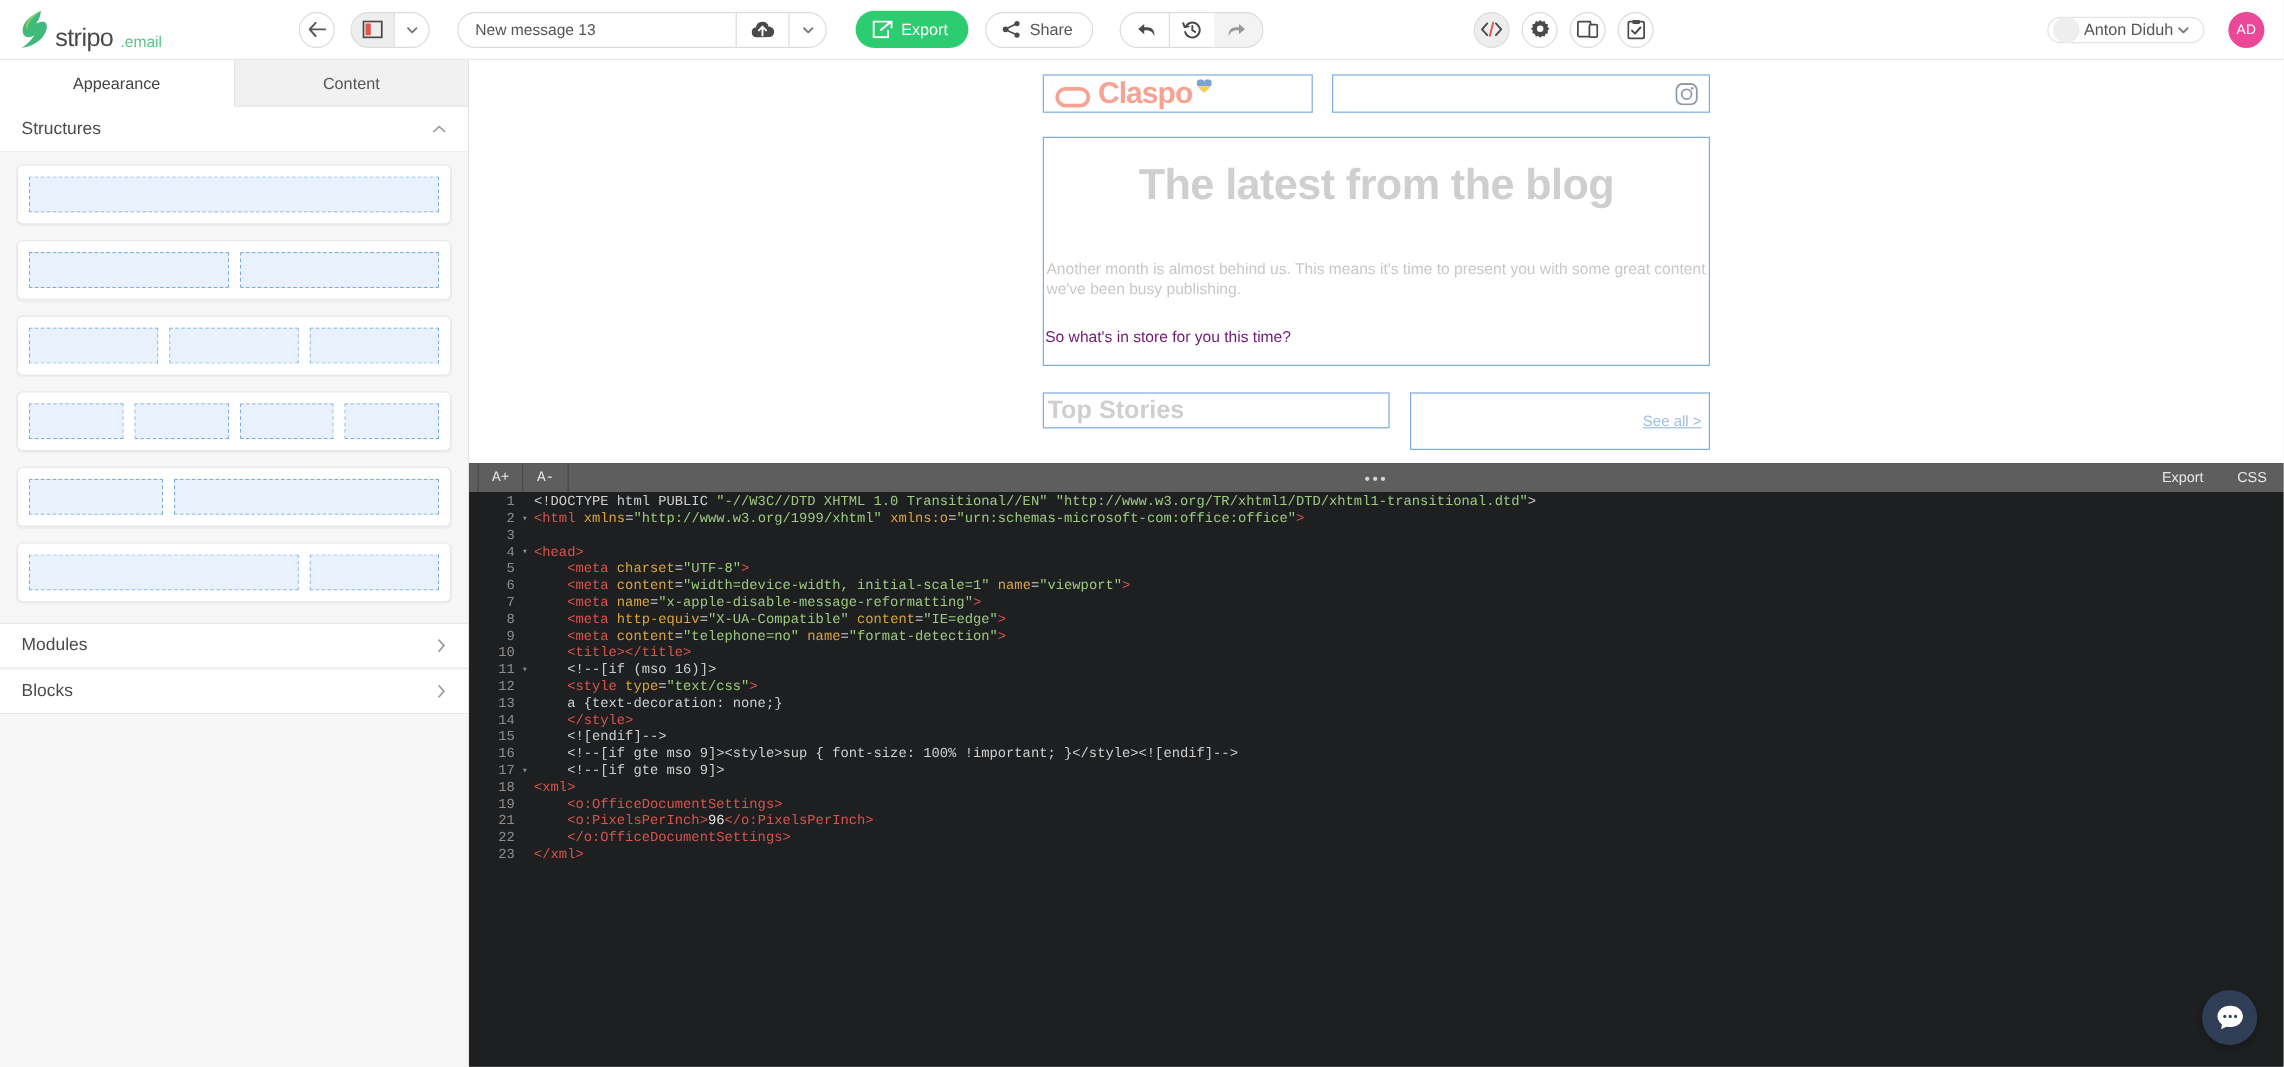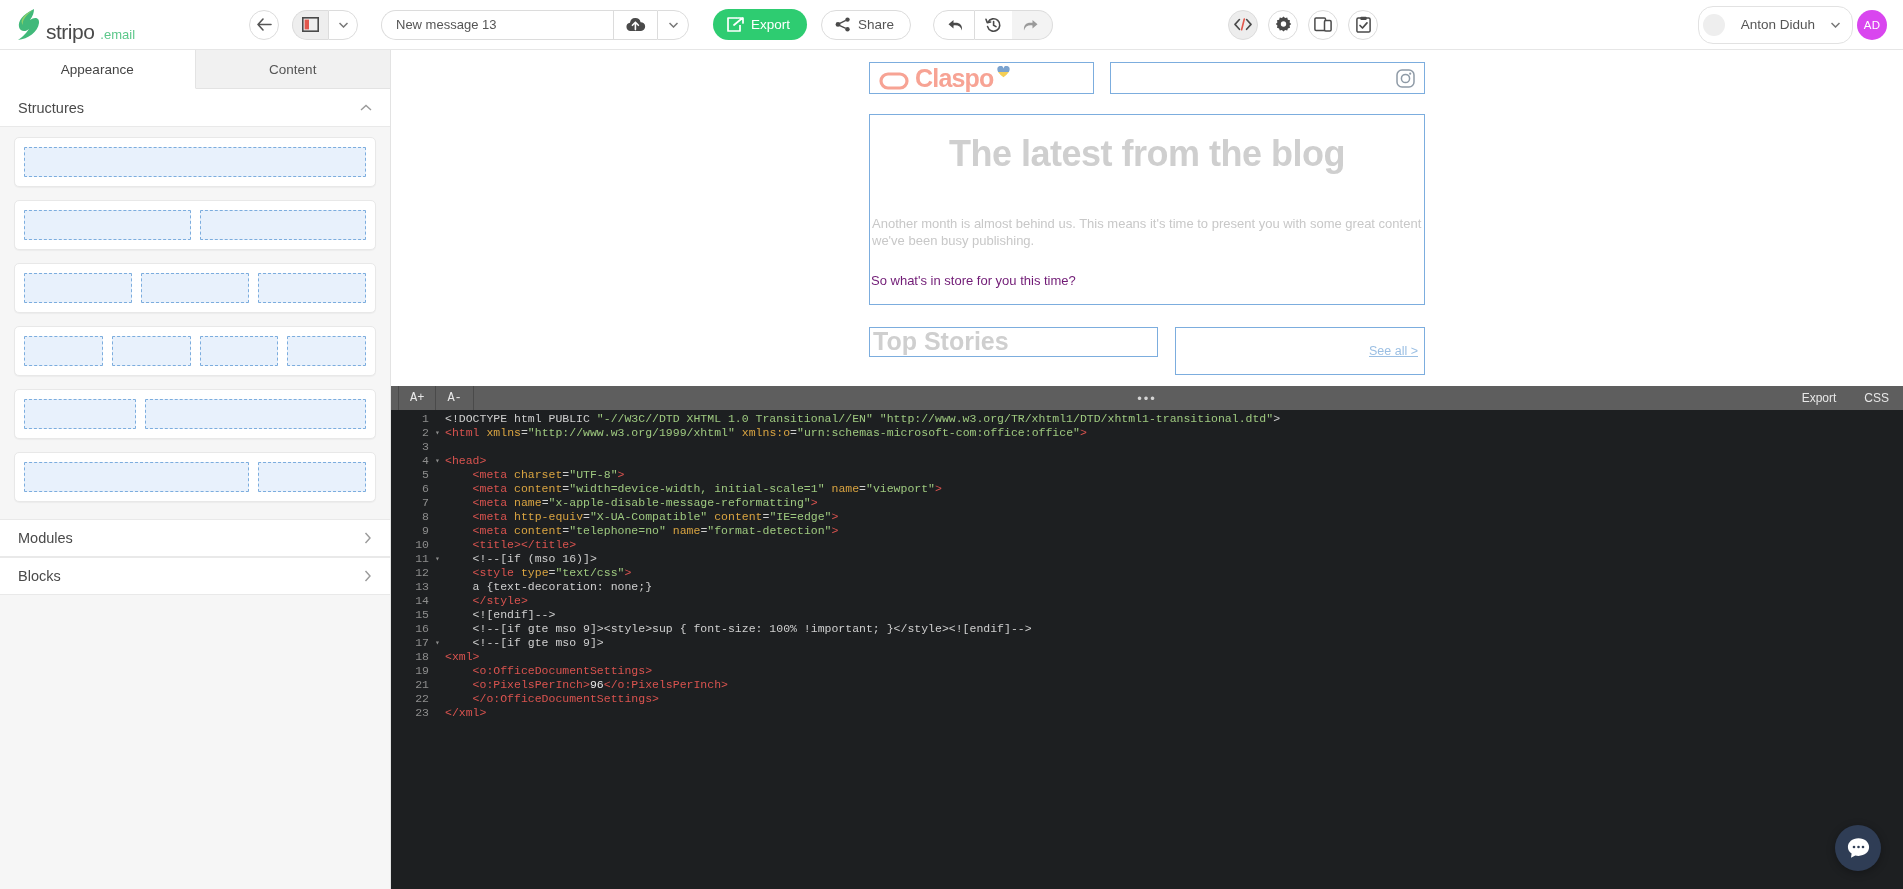--- a/index.html
+++ b/index.html
@@ -62,29 +62,29 @@
   .histgrp .h2 { border-left: none; border-right: none; }
 
   .icon-circle {
     width: 30px; height: 30px; border-radius: 50%; border: 1px solid #dcdcdc;
     background: #fff; display: flex; align-items: center; justify-content: center;
     margin-left: 10px; cursor: pointer; color: #555;
   }
   .icon-circle.active { background: #ededed; }
 
   .user-pill {
-    height: 38px; border: 1px solid #e2e2e2; border-radius: 15px; background: #fff;
-    display: flex; align-items: center; gap: 16px; padding: 0 12px 0 4px;
+    height: 22px; border: 1px solid #e2e2e2; border-radius: 15px; background: #fff;
+    display: flex; align-items: center; gap: 4px; padding: 0 12px 0 4px;
     font-size: 13.5px; color: #555; cursor: pointer;
   }
   .user-pill .ph { width: 22px; height: 22px; border-radius: 50%; background: #eeeeee; }
   .avatar {
-    width: 30px; height: 30px; border-radius: 50%; background: #d946ef; color: #fff;
+    width: 30px; height: 30px; border-radius: 50%; background: #ec4899; color: #fff;
     display: flex; align-items: center; justify-content: center; font-size: 11.5px;
-    margin-left: 4px; margin-right: 16px; cursor: pointer; letter-spacing: .3px;
+    margin-left: 20px; margin-right: 16px; cursor: pointer; letter-spacing: .3px;
   }
 
   
   .sidebar {
     position: absolute; left: 0; top: 50px; width: 391px; height: 839px;
     background: #fbfbfb; border-right: 1px solid #e3e3e3; overflow: hidden;
   }
   .tabs { display: flex; height: 39px; background: #f1f1f1; border-bottom: 1px solid #e3e3e3; }
   .tab {
     flex: 1; display: flex; align-items: center; justify-content: center;
@@ -132,21 +132,21 @@
   }
 
   .hero-box { margin-top: 20px; border: 1px solid #7cadde; padding: 18px 1px 16px 1px; }
   .hero-title { font-size: 36px; color: #cfcfcf; font-weight: 700; text-align: center; letter-spacing: -0.5px; }
   .hero-p { font-size: 13px; color: #c8c8c8; line-height: 1.33; margin-top: 40px; padding: 0 1px; }
   .hero-p2 { font-size: 13px; color: #701a75; margin-top: 23px; }
 
   .stories-row { display: flex; gap: 17px; margin-top: 22px; }
   .stories-title-box {
     flex: 1; height: 30px; border: 1px solid #7cadde; display: flex; align-items: center;
-    font-size: 25px; font-weight: 700; color: #cfcfcf; padding-left: 3px;
+    font-size: 21px; font-weight: 700; color: #cfcfcf; padding-left: 3px;
   }
   .seeall-box {
     width: 250px; height: 48px; border: 1px solid #7cadde; display: flex; align-items: center;
     justify-content: flex-end; padding-right: 6px;
   }
   .seeall { font-size: 12.5px; color: #9bbfe3; text-decoration: underline; }
 
   .cards-row { display: flex; gap: 14px; margin-top: 13px; }
   .card { width: 143px; height: 60px; border: 1px solid #7cadde; position: relative; overflow: hidden; }
   .card.c1, .card.c3 { background: #fbdd8e; }

